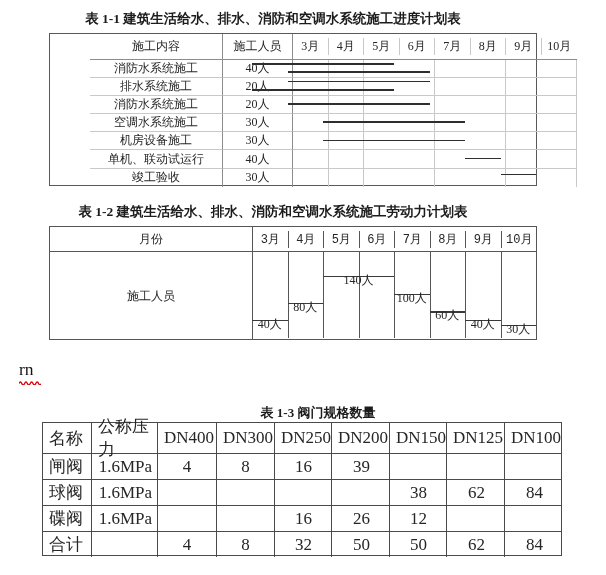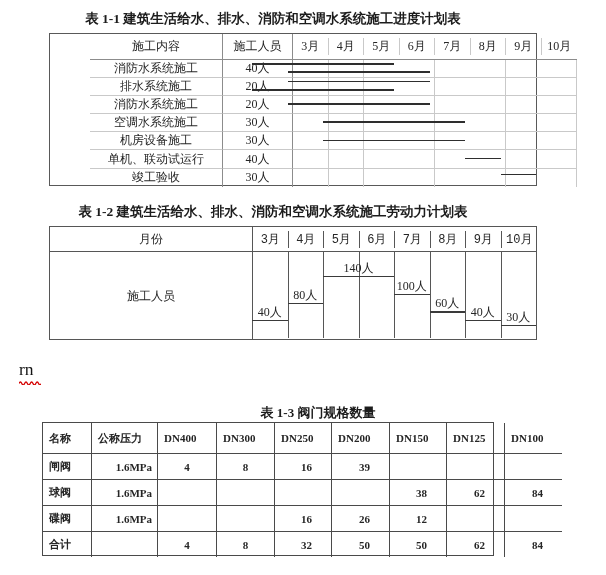--- a/index.html
+++ b/index.html
@@ -34,30 +34,30 @@
   .t2 .hc{border-bottom:1px solid #565656;display:flex;align-items:center;justify-content:center;font-family:Liberation Mono, monospace;}
   .t2 .cr{border-right:1px solid #565656;}
   .t2 .hstrip{display:flex;border-bottom:1px solid #565656;}
   .t2 .hstrip span{width:35.5px;box-sizing:border-box;border-right:1px solid #565656;
       display:flex;align-items:center;justify-content:center;}
   .t2 .hstrip span:last-child{border-right:none;}
   .t2 .lbl{display:flex;align-items:center;justify-content:center;}
   #labor-overlay{position:absolute;left:252px;top:251px;width:284px;height:87px;pointer-events:none;}
   .lvline{position:absolute;top:0;width:1px;height:87px;background:#565656;}
   .lstep{position:absolute;height:1.2px;background:#3a3a3a;}
-  .llabel{position:absolute;width:60px;text-align:center;font-size:12px;color:#262626;}
+  .llabel{position:absolute;width:60px;text-align:center;font-size:12px;color:#262626;margin-top:12px;}
 
   
   #stray{position:absolute;left:19px;top:360px;font-size:17.5px;color:#141414;line-height:19px;}
   #squiggle{position:absolute;left:19px;top:380px;}
 
   
-  .t3{position:absolute;left:42px;top:422px;width:452px;height:134px;border:1px solid #4a4a4a;
+  .t3{position:absolute;left:42px;top:422px;width:520px;height:134px;border:1px solid #4a4a4a;
       display:grid;grid-template-columns:49px 66px 59px 58px 57px 58px 57px 58px 57px;
-      grid-template-rows:31px 26px 26px 26px 25px;box-sizing:border-box;font-size:11px;font-weight:bold;}
+      grid-template-rows:31px 26px 26px 26px 25px;box-sizing:border-box;font-size:17px;}
   .t3 div{border-right:1px solid #4a4a4a;border-bottom:1px solid #4a4a4a;
       display:flex;align-items:center;box-sizing:border-box;}
   .t3 div:nth-child(9n){border-right:none;}
   .t3 div:nth-child(n+37){border-bottom:none;}
   .al{justify-content:flex-start;padding-left:6px;}
   .apr{justify-content:flex-end;padding-right:5px;}
   .ar{justify-content:flex-end;padding-right:19px;}
   .ac{justify-content:center;}
 </style>
 </head>

